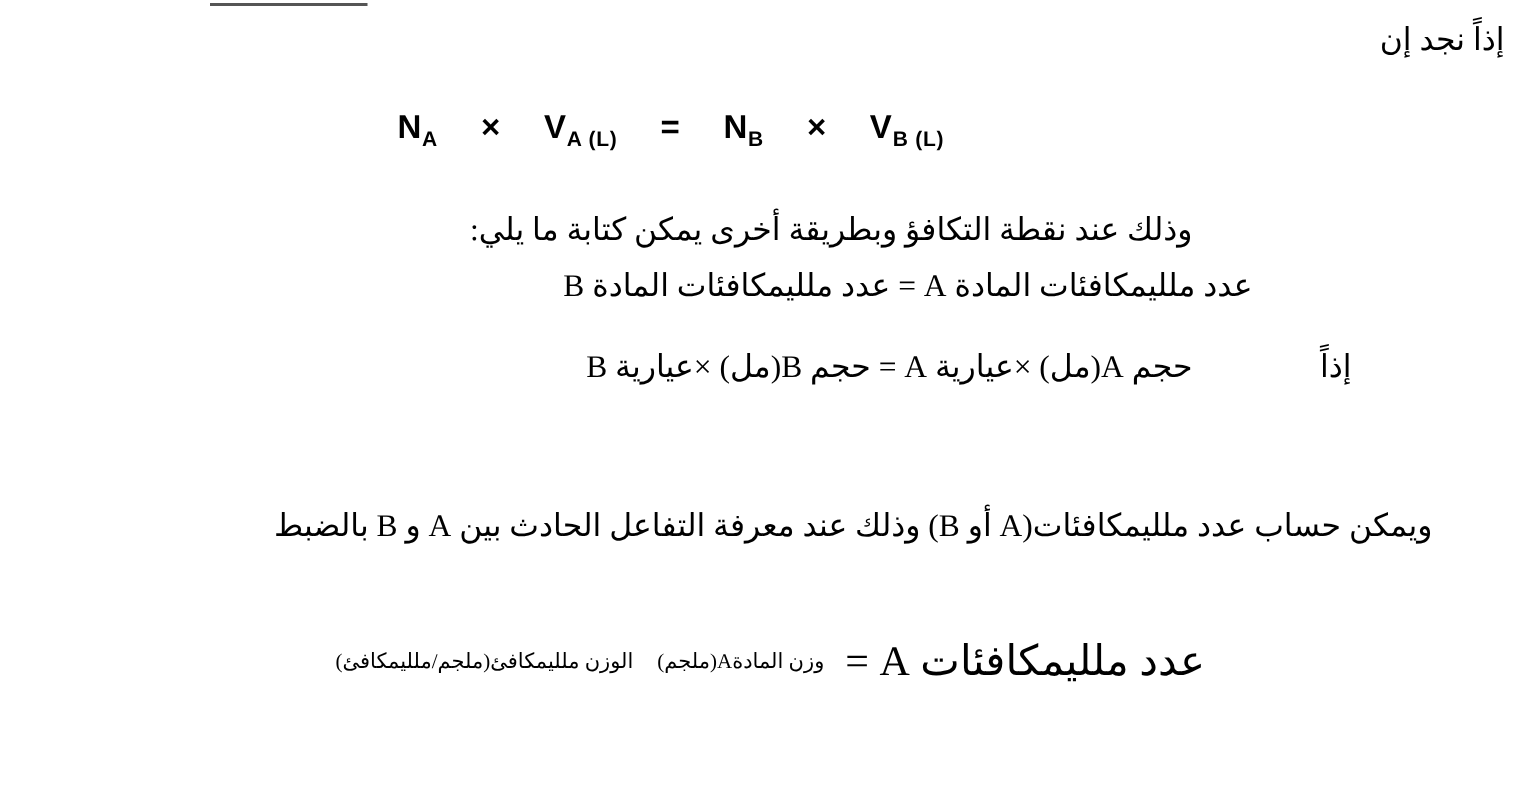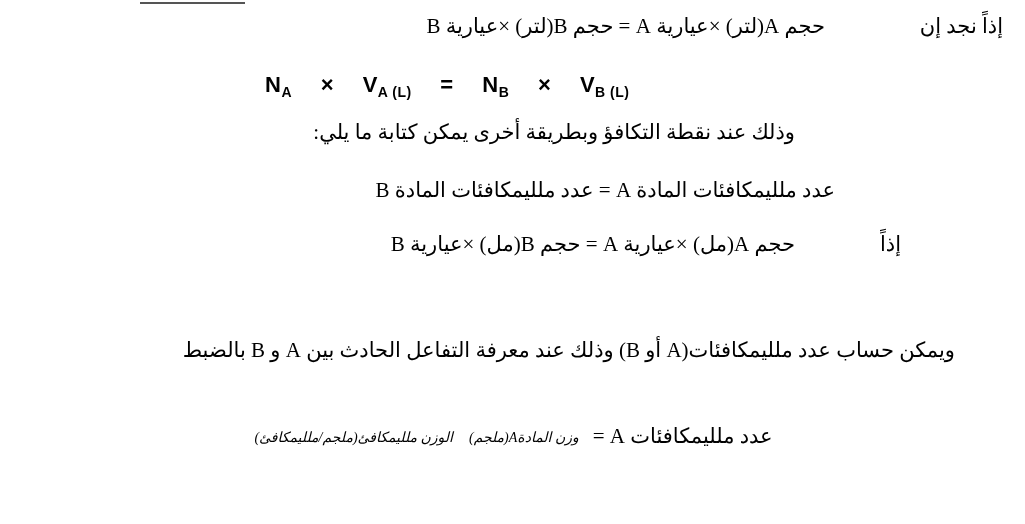--- a/index.html
+++ b/index.html
@@ -59,31 +59,30 @@
     left: 0;
     right: 0;
     top: 424px;
     display: flex;
     justify-content: center;
     align-items: center;
     direction: rtl;
   }
   .frac-label {
     font-family: "Liberation Serif", "DejaVu Serif", serif;
-    font-size: 21px;
+    font-size: 28px;
     margin-left: 8px;
     margin-right: 4px;
     white-space: nowrap;
   }
   .frac {
     display: inline-block;
     text-align: left;
     vertical-align: middle;
     direction: rtl;
-    font-style: italic;
   }
   .frac .num, .frac .den {
     font-family: "Liberation Serif", "DejaVu Serif", serif;
     font-size: 14px;
     padding: 2px 6px;
     white-space: nowrap;
   }
   .frac .bar {
     height: 2px;
     background: #000;
@@ -91,33 +90,32 @@
   }
 </style>
 </head>
 <body>
 
 <div class="page">
 
   <div class="top-rule"></div>
 
   <div class="line ar" style="top: 14px; right: 22px;">إذاً نجد إن</div>
-  <div class="line ar" style="top: 14px; right: 200px;">حجم A(لتر) ×عيارية A = حجم B(لتر) ×عيارية B</div>
 
   <div class="line eq-latin" style="top: 72px; left: 265px; font-weight: bold;">
     <span>N</span><span class="sub">A</span>
     <span class="spacer-med"></span><span>×</span><span class="spacer-med"></span>
     <span>V</span><span class="sub">A (L)</span>
     <span class="spacer-med"></span><span>=</span><span class="spacer-med"></span>
     <span>N</span><span class="sub">B</span>
     <span class="spacer-med"></span><span>×</span><span class="spacer-med"></span>
     <span>V</span><span class="sub">B (L)</span>
   </div>
 
-  <div class="line ar" style="top: 120px; right: 230px;">وذلك عند نقطة التكافؤ وبطريقة أخرى يمكن كتابة ما يلي:</div>
+  <div class="line ar" style="top: 141px; right: 230px;">وذلك عند نقطة التكافؤ وبطريقة أخرى يمكن كتابة ما يلي:</div>
 
   <div class="line ar" style="top: 178px; right: 190px;">عدد ملليمكافئات المادة A = عدد ملليمكافئات المادة B</div>
 
   <div class="line ar" style="top: 232px; right: 124px;">إذاً</div>
   <div class="line ar" style="top: 232px; right: 230px; font-family: Liberation Serif, serif;">حجم A(مل) ×عيارية A = حجم B(مل) ×عيارية B</div>
 
 
   <div class="line ar" style="top: 338px; right: 70px; margin-left: 36px;">ويمكن حساب عدد ملليمكافئات(A أو B) وذلك عند معرفة التفاعل الحادث بين A و B بالضبط</div>
 
   <div class="fraction-row">

